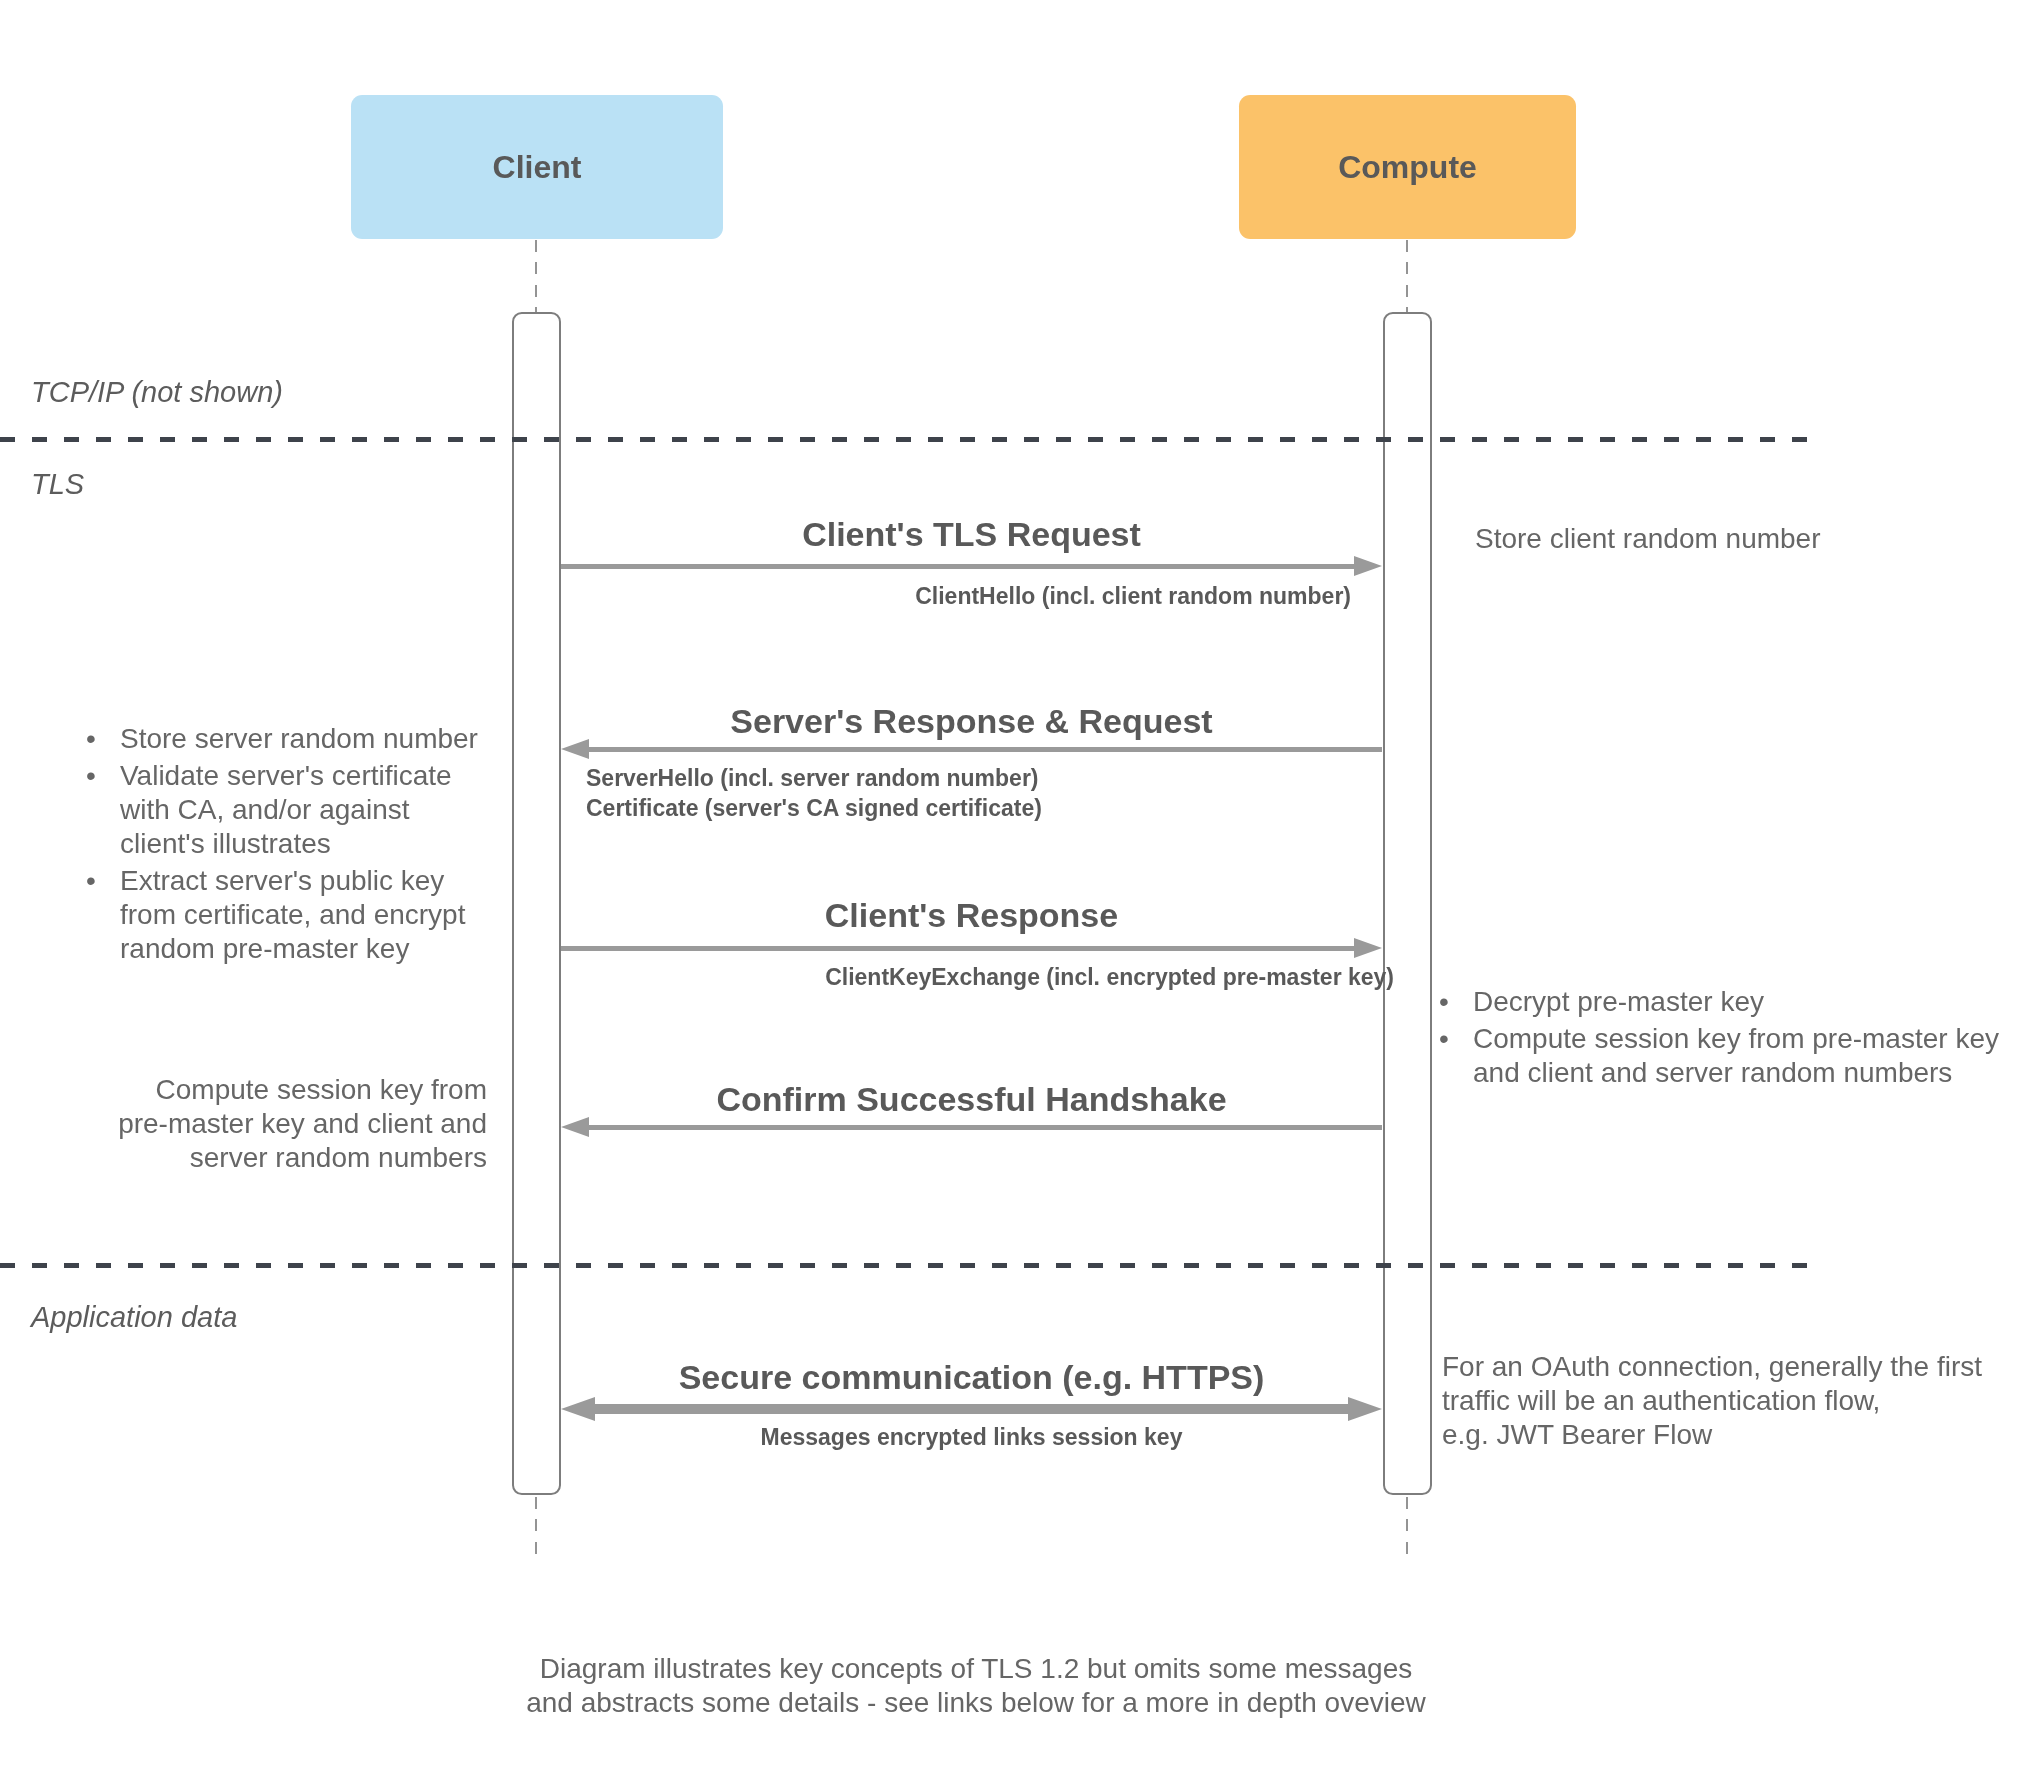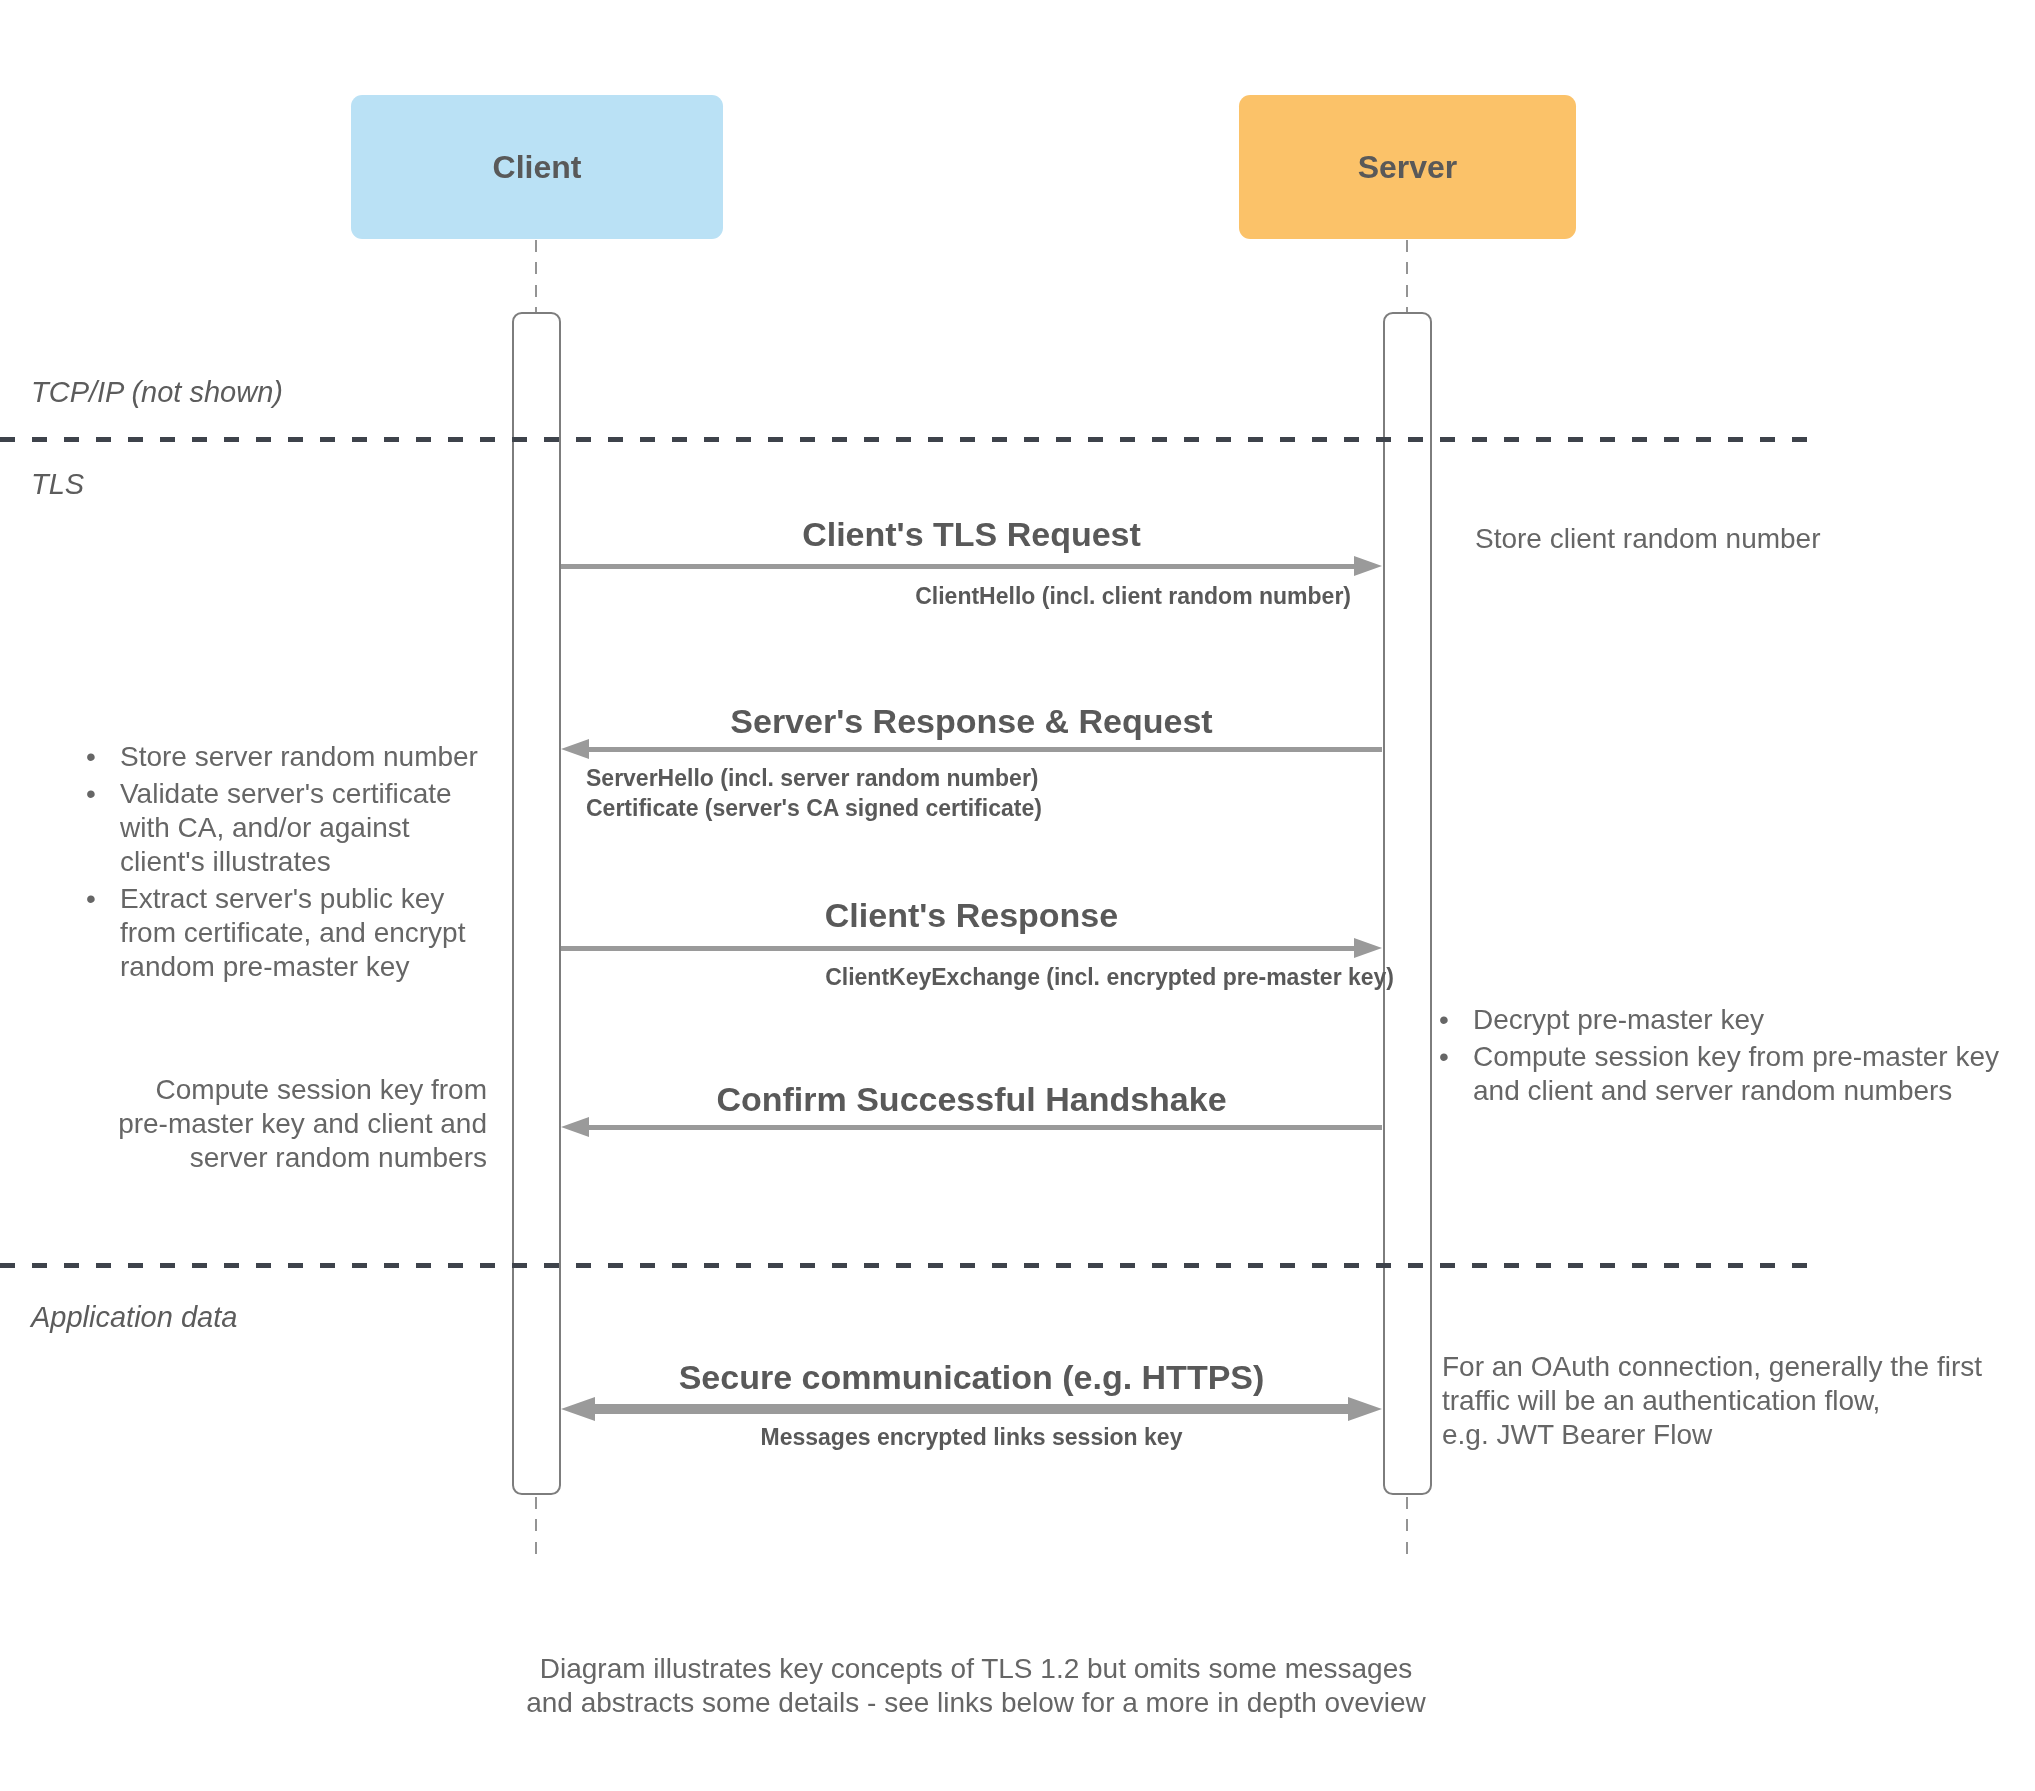--- a/index.html
+++ b/index.html
@@ -43,21 +43,21 @@
   }
   .sublabel{
     position:absolute;font-size:23px;font-weight:bold;color:#595959;
     line-height:29.5px;white-space:pre-line;z-index:4;
   }
   
   .note{
     position:absolute;font-size:28px;color:#666666;line-height:34px;
     white-space:pre-line;z-index:4;
   }
-  .bullets{position:absolute;z-index:4;margin-top:18px;}
+  .bullets{position:absolute;z-index:4;}
   .bullets .li{display:flex;margin-bottom:2.8px;}
   .bullets .bullet{width:34px;flex:0 0 34px;font-size:28px;color:#666666;line-height:34px;}
   .bullets .bullet::before{content:"\2022";}
   .bullets .li-text{font-size:28px;color:#666666;line-height:34px;white-space:pre-line;}
   
   .arrow{position:absolute;z-index:3;}
   .a-line{position:absolute;background:#9a9a9a;}
   .head-r{position:absolute;width:0;height:0;border-top:10.5px solid transparent;
     border-bottom:10.5px solid transparent;border-left:28px solid #9a9a9a;}
   .head-l{position:absolute;width:0;height:0;border-top:10.5px solid transparent;
@@ -71,21 +71,21 @@
 </style>
 </head>
 <body>
 
 <div class="canvas">
 
   <div class="actor actor-client">
     <span>Client</span>
   </div>
   <div class="actor actor-server">
-    <span>Server</span>
+    <span>Compute</span>
   </div>
 
   <div class="lifeline" style="left:535px;top:240px;height:72px;"></div>
   <div class="lifeline" style="left:1406px;top:240px;height:72px;"></div>
   <div class="lifeline" style="left:535px;top:1497px;height:59px;"></div>
   <div class="lifeline" style="left:1406px;top:1497px;height:59px;"></div>
 
   <div class="activation" style="left:512px;"></div>
   <div class="activation" style="left:1383px;"></div>
 

